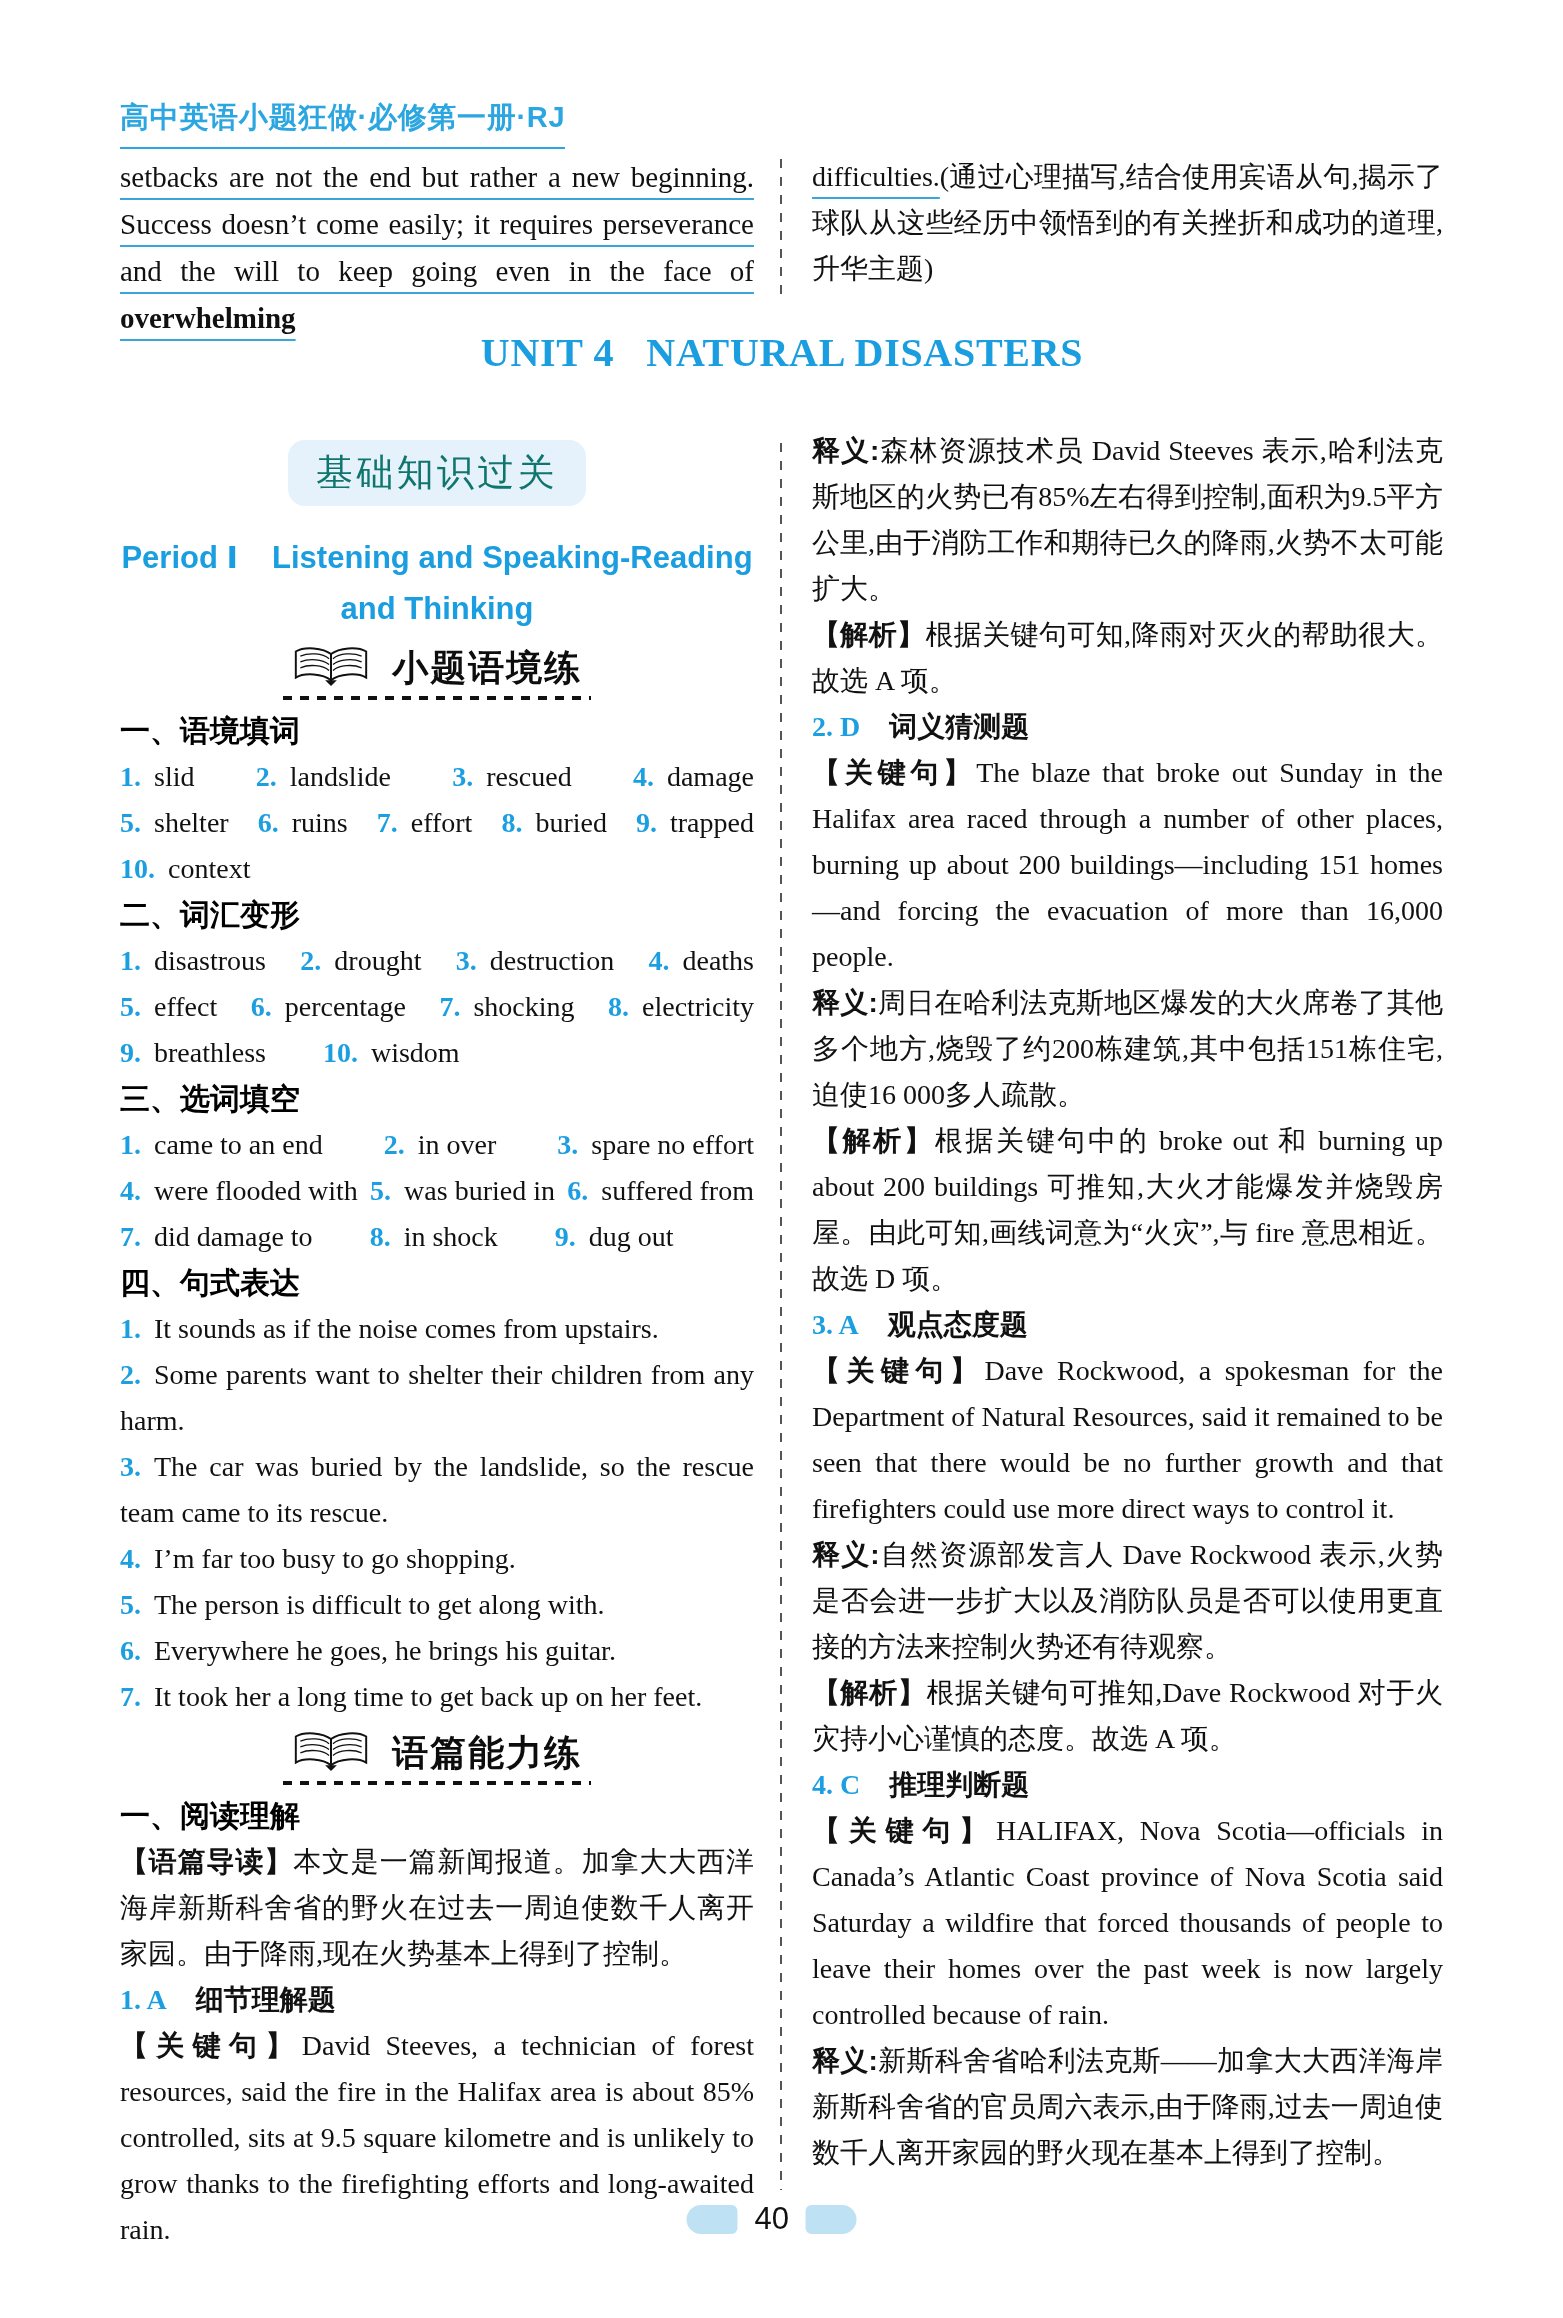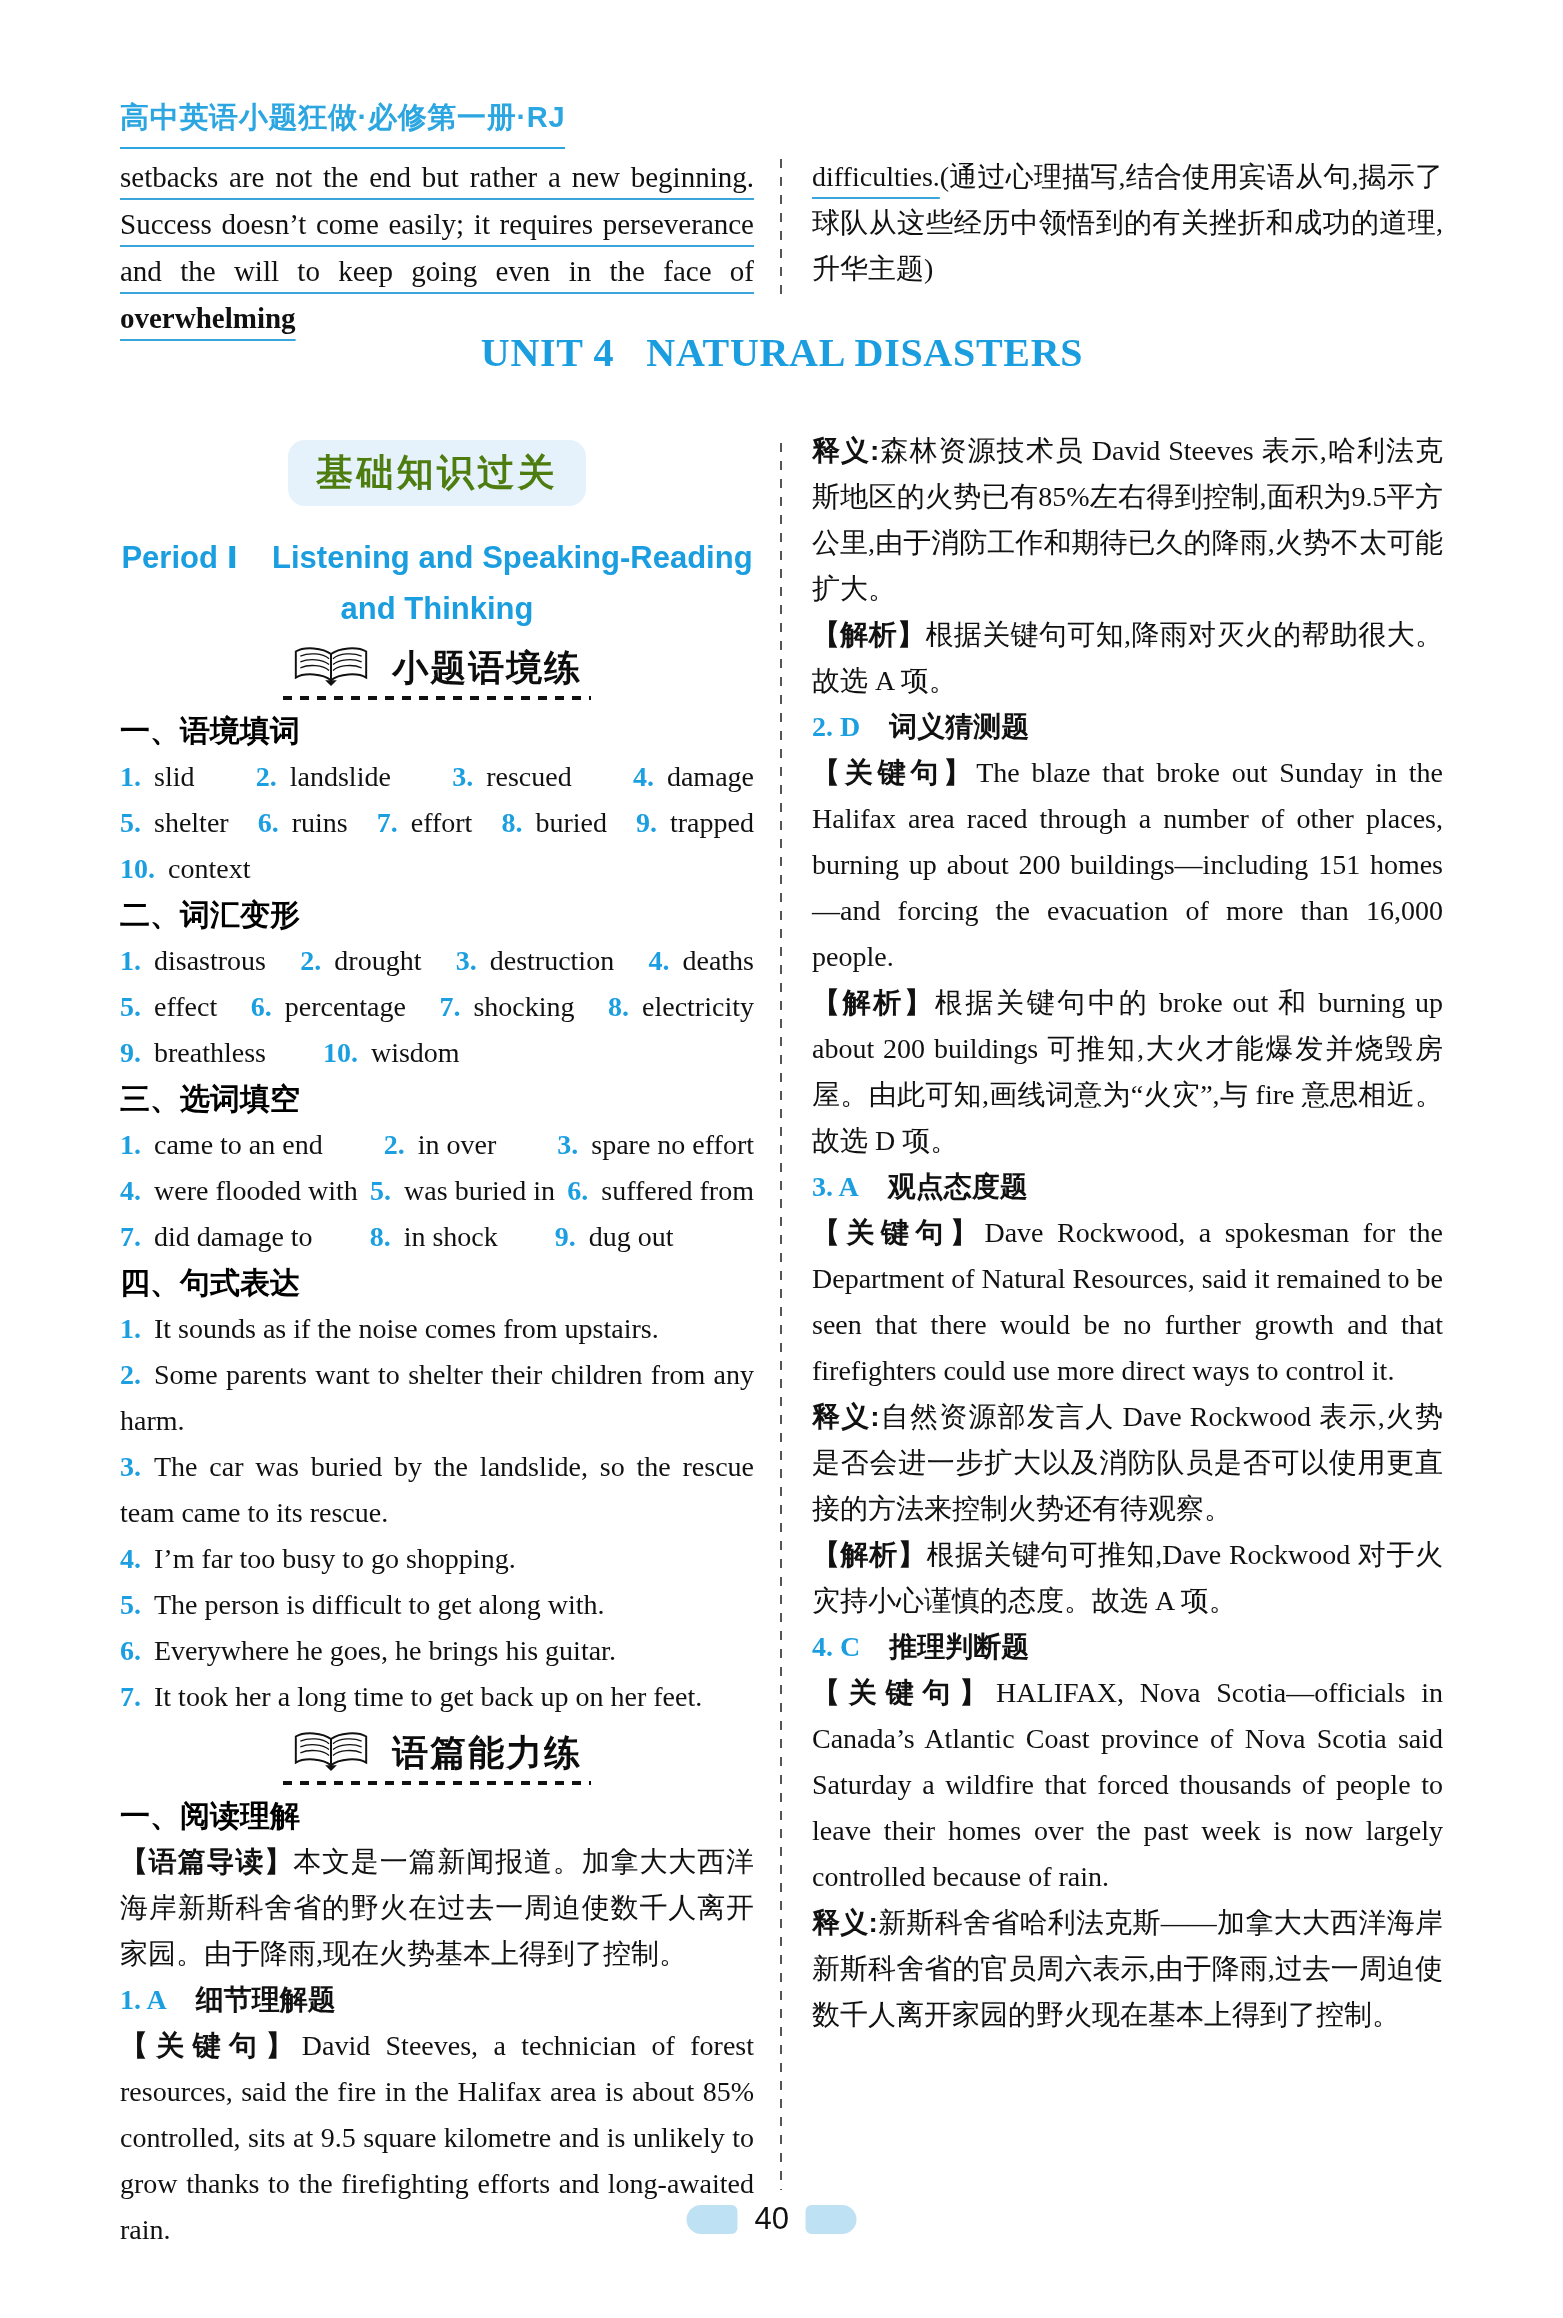--- a/index.html
+++ b/index.html
@@ -36,21 +36,21 @@
     position:absolute; left:0; top:329px; width:100%; text-align:center;
     font-size:40px; font-weight:bold; color:#1B9EE0; letter-spacing:0.7px;
     font-family:"Liberation Serif","DejaVu Serif",serif;
   }
   .unit .sp { display:inline-block; width:32px; }
 
   
   .kbox {
     width:298px; height:66px; margin:0 auto; background:#E5F1FB; border-radius:17px;
     display:flex; align-items:center; justify-content:center;
-    font-size:37px; font-weight:bold; letter-spacing:3.3px; color:#4d7c0f;
+    font-size:37px; font-weight:normal; letter-spacing:3.3px; color:#0f766e;
   }
   
   .period {
     margin-top:26px; text-align:center; text-align-last:center; color:#1B9EE0;
     font-family:"Liberation Sans","DejaVu Sans",sans-serif; font-weight:bold;
     font-size:31px; line-height:51px;
   }
   .period .plabel { margin-right:34px; }
 
   
@@ -227,20 +227,21 @@
   <div class="col" id="right-col">
     <p><span class="u">difficulties.</span><span>(通过心理描写,结合使用宾语从句,揭示了球队从这些经历中领悟到的有关挫折和成功的道理,升华主题)</span></p>
 
     <div id="answers">
 
       <p><span class="lab">释义:</span><span>森林资源技术员 David Steeves 表示,哈利法克斯地区的火势已有85%左右得到控制,面积为9.5平方公里,由于消防工作和期待已久的降雨,火势不太可能扩大。</span></p>
       <p><span class="lab">【解析】</span><span>根据关键句可知,降雨对灭火的帮助很大。故选 A 项。</span></p>
 
       <p class="qline"><span class="n">2. D</span><span class="qtype">词义猜测题</span></p>
       <p><span class="lab">【关键句】</span><span>The blaze that broke out Sunday in the Halifax area raced through a number of other places, burning up about 200 buildings—including 151 homes—and forcing the evacuation of more than 16,000 people.</span></p>
+      <p><span class="lab">释义:</span><span>周日在哈利法克斯地区爆发的大火席卷了其他多个地方,烧毁了约200栋建筑,其中包括151栋住宅,迫使16 000多人疏散。</span></p>
       <p><span class="lab">【解析】</span><span>根据关键句中的 broke out 和 burning up about 200 buildings 可推知,大火才能爆发并烧毁房屋。由此可知,画线词意为“火灾”,与 fire 意思相近。故选 D 项。</span></p>
 
       <p class="qline"><span class="n">3. A</span><span class="qtype">观点态度题</span></p>
       <p><span class="lab">【关键句】</span><span>Dave Rockwood, a spokesman for the Department of Natural Resources, said it remained to be seen that there would be no further growth and that firefighters could use more direct ways to control it.</span></p>
       <p><span class="lab">释义:</span><span>自然资源部发言人 Dave Rockwood 表示,火势是否会进一步扩大以及消防队员是否可以使用更直接的方法来控制火势还有待观察。</span></p>
       <p><span class="lab">【解析】</span><span>根据关键句可推知,Dave Rockwood 对于火灾持小心谨慎的态度。故选 A 项。</span></p>
 
       <p class="qline"><span class="n">4. C</span><span class="qtype">推理判断题</span></p>
       <p><span class="lab">【关键句】</span><span>HALIFAX, Nova Scotia—officials in Canada’s Atlantic Coast province of Nova Scotia said Saturday a wildfire that forced thousands of people to leave their homes over the past week is now largely controlled because of rain.</span></p>
       <p><span class="lab">释义:</span><span>新斯科舍省哈利法克斯——加拿大大西洋海岸新斯科舍省的官员周六表示,由于降雨,过去一周迫使数千人离开家园的野火现在基本上得到了控制。</span></p>

